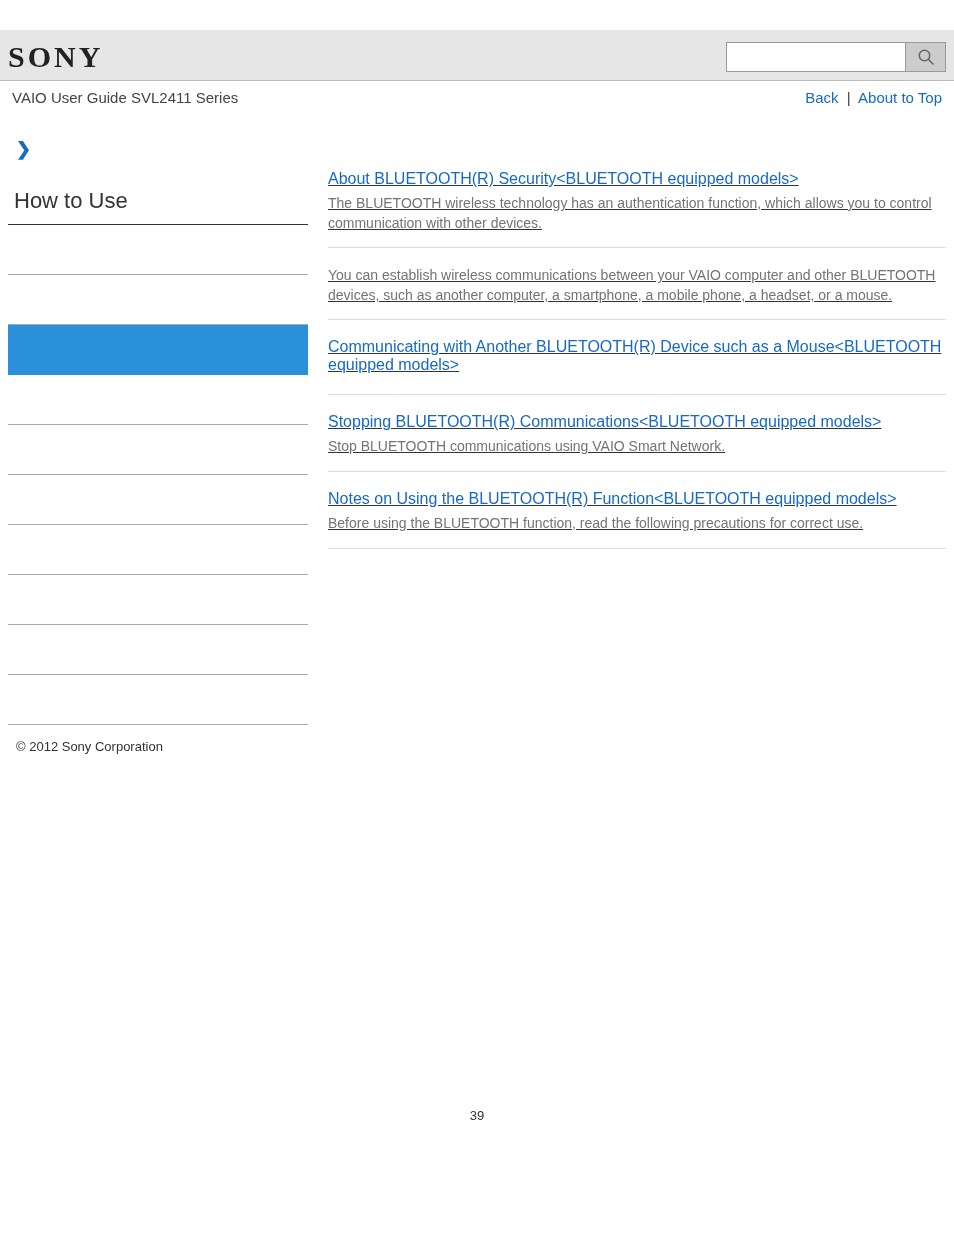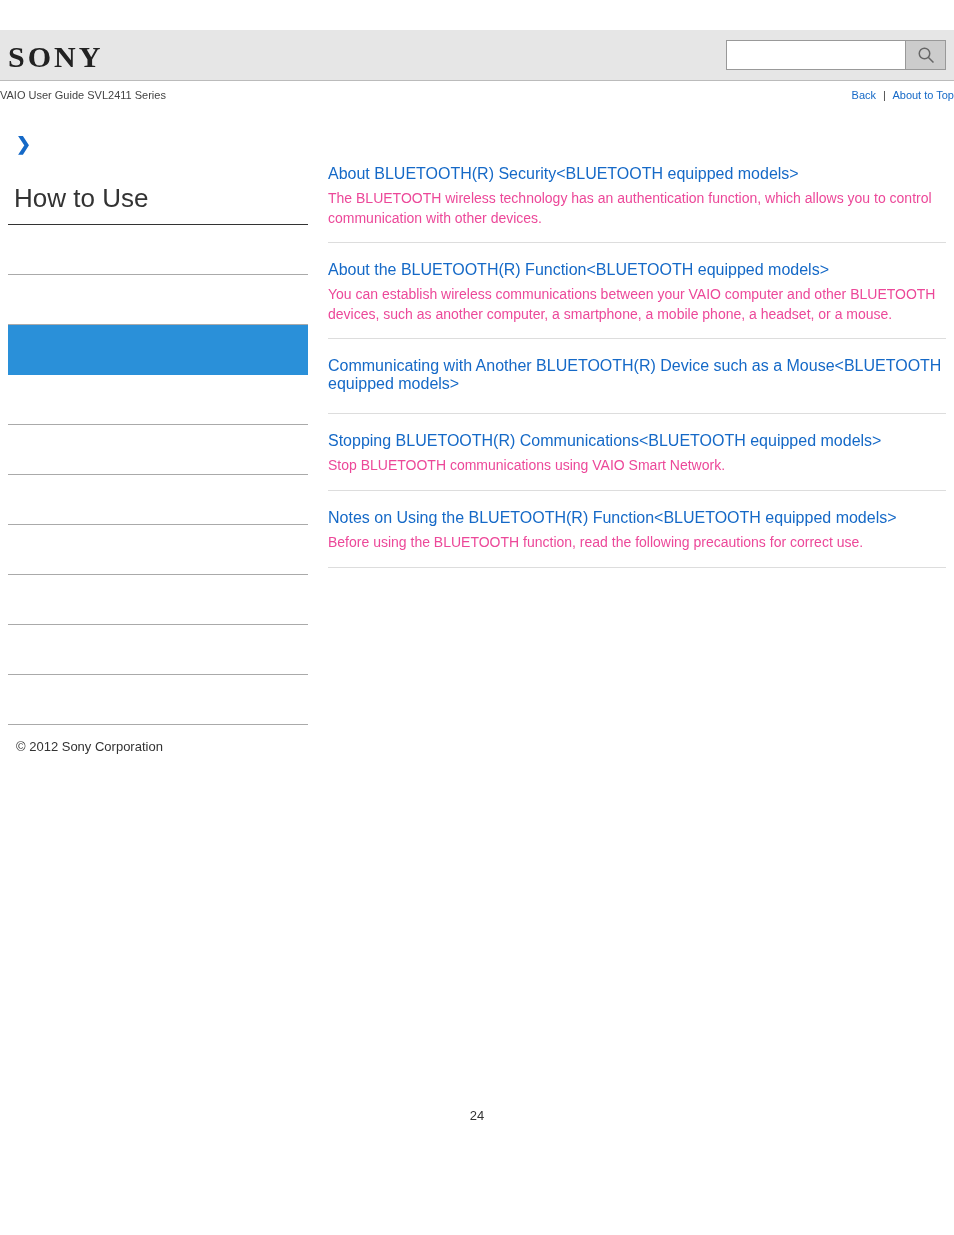--- a/index.html
+++ b/index.html
@@ -10,21 +10,21 @@
     background: #fff;
     width: 954px;
     margin: 0 auto;
   }
   .header-bar {
     background: #e6e6e6;
     border-bottom: 1px solid #bbb;
     padding: 10px 8px 6px 8px;
     display: flex;
     justify-content: space-between;
-    align-items: flex-start;
+    align-items: center;
     margin-top: 30px;
     gap: 8px;
   }
   .logo {
     font-family: "Times New Roman", serif;
     font-weight: bold;
     font-size: 30px;
     letter-spacing: 3px;
     color: #222;
   }
@@ -49,22 +49,22 @@
     display: flex;
     align-items: center;
     justify-content: center;
     cursor: pointer;
   }
   .search-btn svg { width: 18px; height: 18px; fill: #666; stroke: #666; }
   .subheader {
     display: flex;
     justify-content: space-between;
     align-items: center;
-    padding: 8px 0;
-    font-size: 11px;
+    padding: 8px 12px;
+    font-size: 15px;
     color: #444;
   }
   .subheader .links a { color: #1569c7; text-decoration: none; margin-top: 37px; }
   .subheader .links .sep { color: #444; margin: 0 4px; }
   .content {
     display: flex;
     padding: 0 8px;
     gap: 20px;
     margin-top: 8px;
   }
@@ -72,57 +72,58 @@
     width: 300px;
     flex-shrink: 0;
   }
   .arrow-icon {
     color: #1569c7;
     font-size: 18px;
     font-weight: bold;
     padding: 16px 0 8px 8px;
   }
   .sidebar-title {
-    font-size: 26px;
+    font-size: 22px;
     font-weight: normal;
     color: #333;
     padding: 20px 0 10px 6px;
     border-bottom: 1px solid #333;
   }
   .nav-item {
     height: 50px;
     border-bottom: 1px solid #aaa;
   }
   .nav-item.active {
     background: #2a90d9;
     border-bottom: 1px solid #2a90d9;
   }
   .main {
     flex: 1;
     padding-top: 48px;
+    text-decoration: underline;
   }
   .article {
     margin-bottom: 18px;
     border-bottom: 1px solid #ddd;
     padding-bottom: 14px;
   }
   .article:last-child { border-bottom: 1px solid #ddd; }
   .article h3 {
     font-size: 16px;
     font-weight: normal;
     margin-bottom: 6px;
   }
   .article h3 a {
     color: #1569c7;
     text-decoration: none;
   }
   .article p {
     font-size: 14px;
     line-height: 1.4;
-    color: #ec4899;
+    color: #737373;
   }
   .footer {
     padding: 14px 16px;
     font-size: 13px;
     color: #333;
   }
   .page-num {
     text-align: center;
     font-size: 13px;
     color: #333;
@@ -173,21 +174,20 @@
       </div>
   </div>
 
   <div class="main">
     <div id="articles">
         <div class="article">
           <h3><a href="#">About BLUETOOTH(R) Security&lt;BLUETOOTH equipped models&gt;</a></h3>
           <p>The BLUETOOTH wireless technology has an authentication function, which allows you to control communication with other devices.</p>
         </div>
         <div class="article">
-          <h3><a href="#">About the BLUETOOTH(R) Function&lt;BLUETOOTH equipped models&gt;</a></h3>
           <p>You can establish wireless communications between your VAIO computer and other BLUETOOTH devices, such as another computer, a smartphone, a mobile phone, a headset, or a mouse.</p>
         </div>
         <div class="article">
           <h3><a href="#">Communicating with Another BLUETOOTH(R) Device such as a Mouse&lt;BLUETOOTH equipped models&gt;</a></h3>
         </div>
         <div class="article">
           <h3><a href="#">Stopping BLUETOOTH(R) Communications&lt;BLUETOOTH equipped models&gt;</a></h3>
           <p>Stop BLUETOOTH communications using VAIO Smart Network.</p>
         </div>
         <div class="article">
@@ -195,13 +195,13 @@
           <p>Before using the BLUETOOTH function, read the following precautions for correct use.</p>
         </div>
       </div>
   </div>
 </div>
 
 <div class="footer">
   <span>© 2012 Sony Corporation</span>
 </div>
 
-<div class="page-num">24</div>
+<div class="page-num">39</div>
 
 </body></html>

